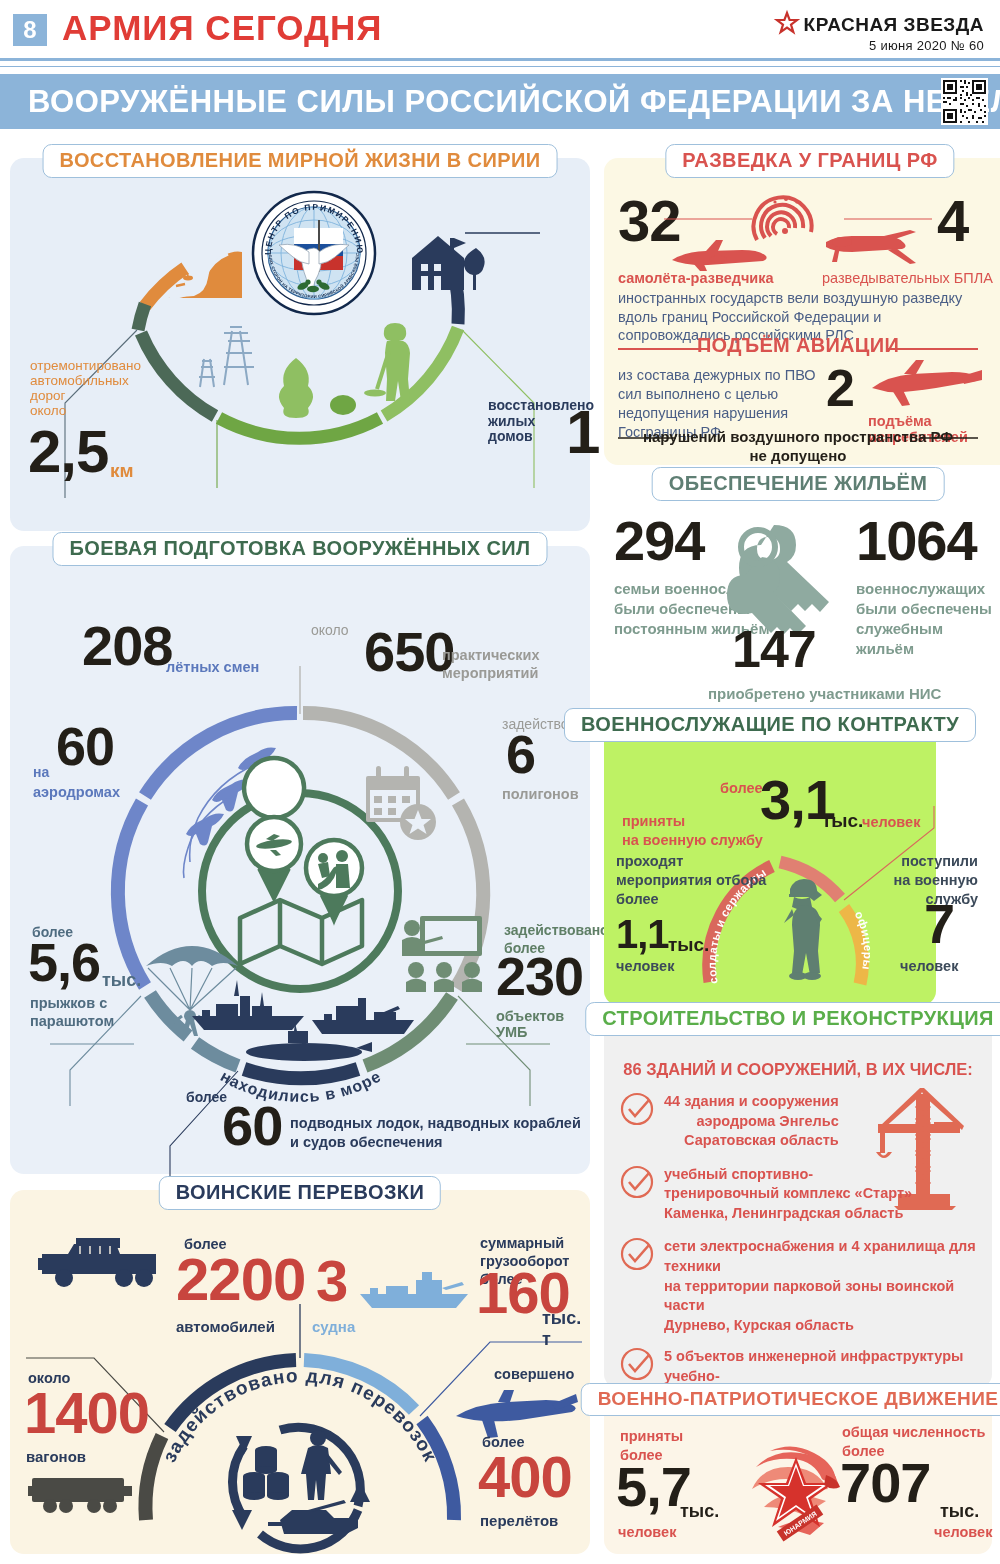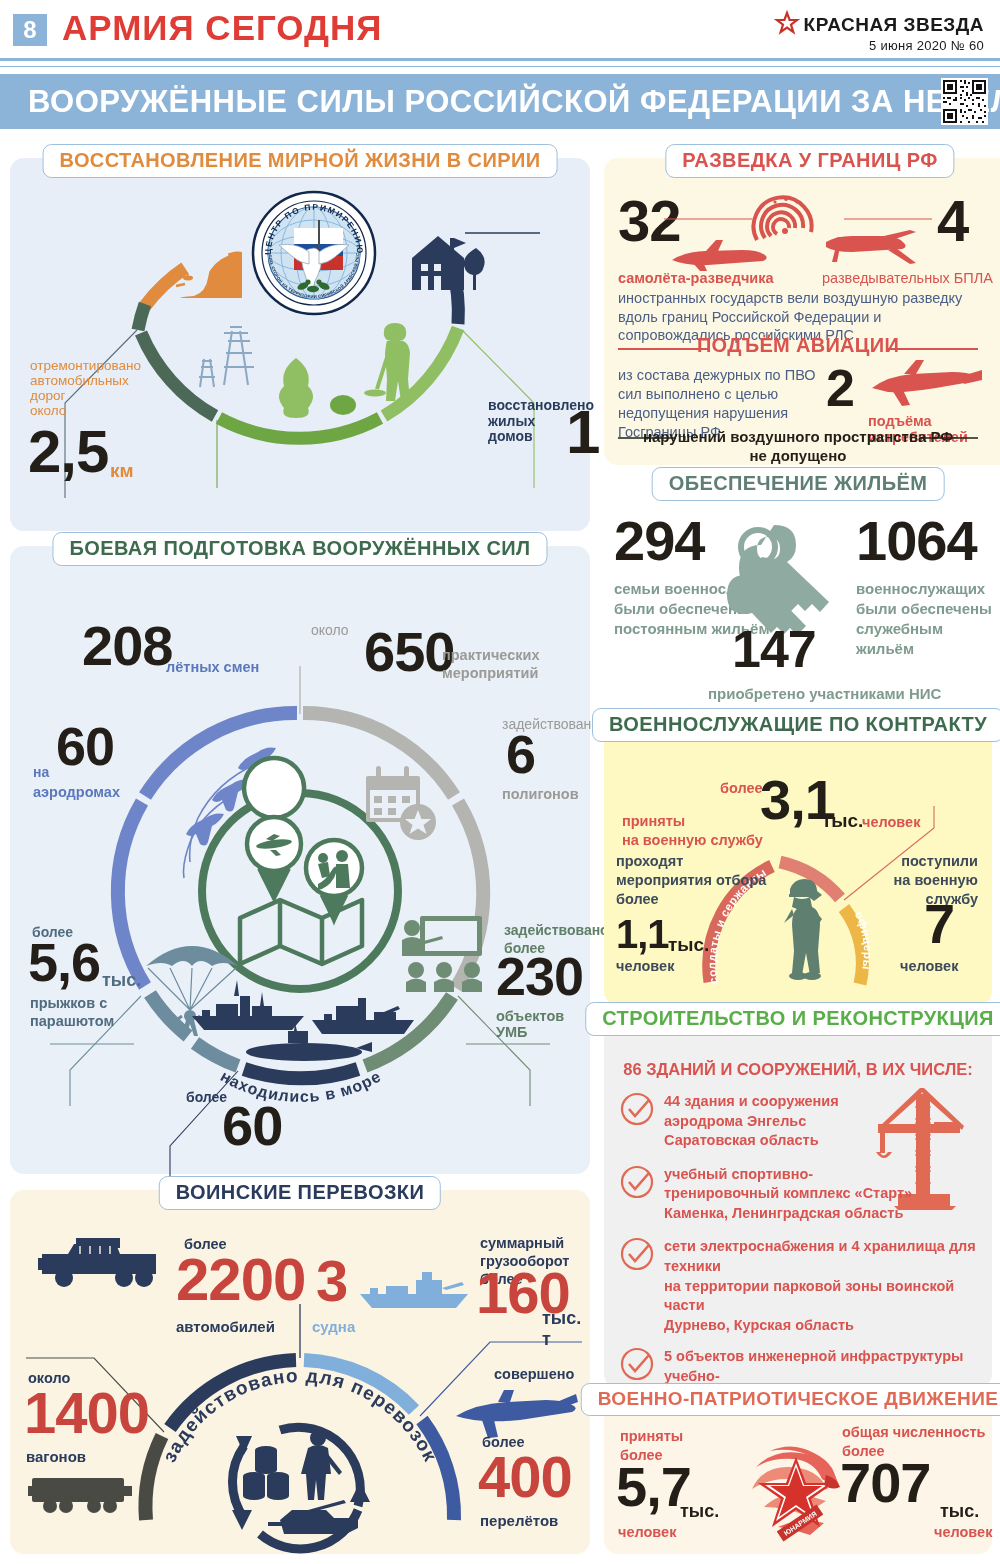--- a/index.html
+++ b/index.html
@@ -68,21 +68,21 @@
   #p-syria { left:10px; top:158px; width:580px; height:373px; background:#E7EEF7; }
   
   #p-train { left:10px; top:546px; width:580px; height:628px; background:#EAF0F8; }
   
   #p-trans { left:10px; top:1190px; width:580px; height:364px; background:#FBF4E3; }
   
   #p-recon { left:604px; top:158px; width:412px; height:307px; background:#FCF8E4; }
   
   #p-house { left:604px; top:479px; width:388px; height:240px; background:#ffffff; }
   
-  #p-contract { left:604px; top:722px; width:388px; height:283px; background:#fef9c3; }
+  #p-contract { left:604px; top:722px; width:332px; height:283px; background:#bef264; }
   
   #p-build { left:604px; top:1016px; width:388px; height:372px; background:#F0F0F0; }
   
   #p-patriot { left:604px; top:1397px; width:388px; height:157px; background:#FCF5E8; }
 
   .abs { position:absolute; }
   svg { overflow:visible; }
 </style>
 </head>
 <body>
@@ -600,20 +600,22 @@
   <div class="abs cond" style="left:20px; top:448px; font-size:14.5px; color:#4F6C80; white-space:pre-line; line-height:1.25; font-weight:bold;">прыжков с
 парашютом</div>
 
   <div class="abs cond" style="left:494px; top:376px; font-size:14px; color:#5F7F66; white-space:pre-line; line-height:1.25; font-weight:bold;">задействовано
 более</div>
   <div class="abs num" style="left:486px; top:408px; font-size:54px;">230</div>
   <div class="abs cond" style="left:486px; top:462px; font-size:14.5px; color:#5F7F66; font-weight:bold;">объектов УМБ</div>
 
   <div class="abs cond" style="left:176px; top:543px; font-size:14px; color:#2A3B5C; font-weight:bold;">более</div>
   <div class="abs num" style="left:212px; top:556px; font-size:56px;">60</div>
+  <div class="abs cond" style="left:280px; top:568px; font-size:14.5px; color:#2A3B5C; white-space:pre-line; line-height:1.3; font-weight:bold;">подводных лодок, надводных кораблей
+и судов обеспечения</div>
 </div>
 
 <div id="p-contract" class="panel">
   <div class="panel-title" style="top:-14px; color:#3E6B4F;">ВОЕННОСЛУЖАЩИЕ ПО КОНТРАКТУ</div>
 
   <svg class="abs" style="left:0; top:0;" width="388" height="283">
     <path d="M 106 260 A 110 110 0 0 1 168 144" fill="none" stroke="#D9685C" stroke-width="13"></path>
     <path d="M 176 140 A 110 110 0 0 1 236 176" fill="none" stroke="#E08072" stroke-width="13"></path>
     <path d="M 240 186 A 92 92 0 0 1 256 262" fill="none" stroke="#EDB747" stroke-width="13"></path>
     <path d="M 240 178 L 330 106 L 330 84" fill="none" stroke="#D9685C" stroke-width="1.1"></path>
@@ -690,21 +692,21 @@
       </g>
     </svg>
   </span>
 
   <div class="abs" style="left:16px; top:76px; width:358px;">
     <div style="display:flex; gap:10px; margin-bottom:14px;">
       <span><svg width="34" height="34" viewBox="0 0 34 34">
             <circle cx="17" cy="17" r="15" fill="none" stroke="#E06A54" stroke-width="2.2"></circle>
             <path d="M 9 17 l 6 7 l 14 -16" fill="none" stroke="#E06A54" stroke-width="2.6"></path>
           </svg></span>
-      <span class="cond t-red" style="font-size:14.5px; line-height:1.35; white-space:pre-line; font-weight:bold;">44 здания и сооружения
+      <span class="cond t-red" style="font-size:14.5px; line-height:1.35; white-space:pre-line; font-weight:bold;text-align:right;">44 здания и сооружения
 аэродрома Энгельс
 Саратовская область</span>
     </div>
     <div style="display:flex; gap:10px; margin-bottom:14px;">
       <span><svg width="34" height="34" viewBox="0 0 34 34">
             <circle cx="17" cy="17" r="15" fill="none" stroke="#E06A54" stroke-width="2.2"></circle>
             <path d="M 9 17 l 6 7 l 14 -16" fill="none" stroke="#E06A54" stroke-width="2.6"></path>
           </svg></span>
       <span class="cond t-red" style="font-size:14.5px; line-height:1.35; white-space:pre-line; font-weight:bold;">учебный спортивно-
 тренировочный комплекс «Старт»

